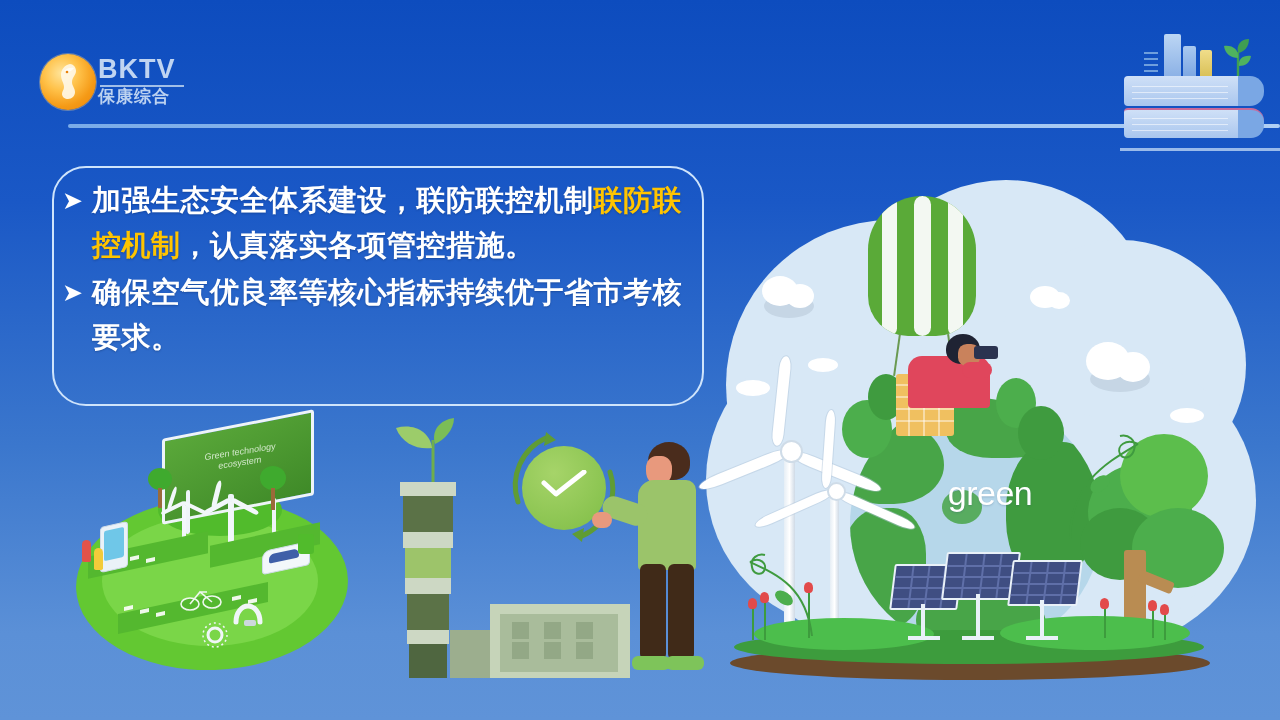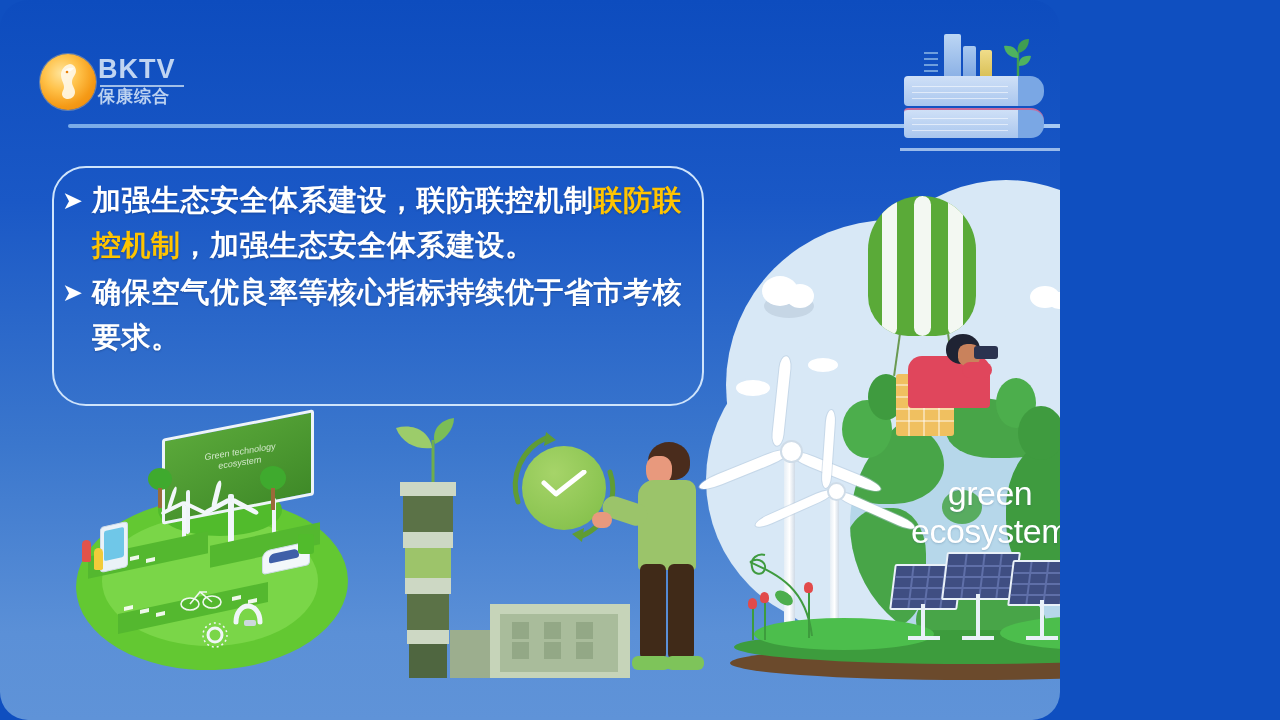--- a/index.html
+++ b/index.html
@@ -2,23 +2,22 @@
 <html><head>
 <meta charset="utf-8">
 <style>
   html,body{margin:0;padding:0;}
   body{
     width:1280px;height:720px;overflow:hidden;
     font-family:"Liberation Sans","DejaVu Sans",sans-serif;
     background:#0f4fc0;
   }
   #slide{
-    position:relative;width:1060px;height:720px;overflow:hidden;
+    position:relative;width:1280px;height:720px;overflow:hidden;
     background:linear-gradient(180deg,#0d4cbe 0%,#1a58c6 28%,#3b77cd 62%,#5b90d7 88%,#5f93d8 100%);
-    border-radius:28px;
   }
 
   
   #logo{position:absolute;left:40px;top:52px;width:160px;height:62px;}
   #logo .emblem{
     position:absolute;left:0;top:2px;width:56px;height:56px;border-radius:50%;
     background:radial-gradient(circle at 38% 34%,#ffe49a 0%,#ffc24a 34%,#f59a16 66%,#e8820c 100%);
     box-shadow:0 0 0 1px rgba(255,220,150,.35);
   }
   #logo .bird{
@@ -213,21 +212,21 @@
     <div class="page" style="top:106px;"></div>
     <div class="page" style="top:112px;"></div>
     <div id="books-rule"></div>
   </div>
 
   <div id="content-box"></div>
   <div id="bullets">
 
     <div class="bullet">
       <div class="bul-icon">➤</div>
-      <div class="bul-text"><span>加强生态安全体系建设，联防联控机制</span><span class="hl">联防联控机制</span><span>，加强生态安全体系建设。</span></div>
+      <div class="bul-text"><span>加强生态安全体系建设，联防联控机制</span><span class="hl">联防联控机制</span><span>，认真落实各项管控措施。</span></div>
     </div>
 
     <div class="bullet">
       <div class="bul-icon">➤</div>
       <div class="bul-text"><span>确保空气优良率等核心指标持续优于省市考核要求。</span></div>
     </div>
 
   </div>
 
   <div id="eco-scene">
@@ -262,21 +261,20 @@
     <div id="globe">
       <div class="land" style="left:-16px;top:20px;width:110px;height:86px;border-radius:40% 60% 50% 45%;"></div>
       <div class="land" style="left:-10px;top:110px;width:86px;height:120px;border-radius:50% 40% 45% 55%;"></div>
       <div class="land" style="left:96px;top:-10px;width:120px;height:70px;border-radius:45% 55% 50% 40%;"></div>
       <div class="land" style="left:156px;top:44px;width:92px;height:142px;border-radius:48% 38% 55% 45%;background:#3f9b3f;"></div>
       <div class="land" style="left:66px;top:186px;width:130px;height:80px;border-radius:45% 50% 40% 55%;"></div>
       <div class="land" style="left:92px;top:92px;width:40px;height:34px;border-radius:50%;opacity:.85;"></div>
     </div>
     <div id="globe-text">
       <span>green</span>
-      <span class="l2">ecosystem</span>
     </div>
 
     <div class="treetop" style="left:142px;top:222px;width:50px;height:58px;background:#4cae4c;"></div>
     <div class="treetop" style="left:168px;top:196px;width:36px;height:46px;background:#3f9b3f;"></div>
     <div class="treetop" style="left:296px;top:200px;width:40px;height:50px;background:#4cae4c;"></div>
     <div class="treetop" style="left:318px;top:228px;width:46px;height:54px;background:#3f9b3f;"></div>
 
     <div>
       <div class="balloon-body">
         <i style="left:14px;width:15px;"></i>

